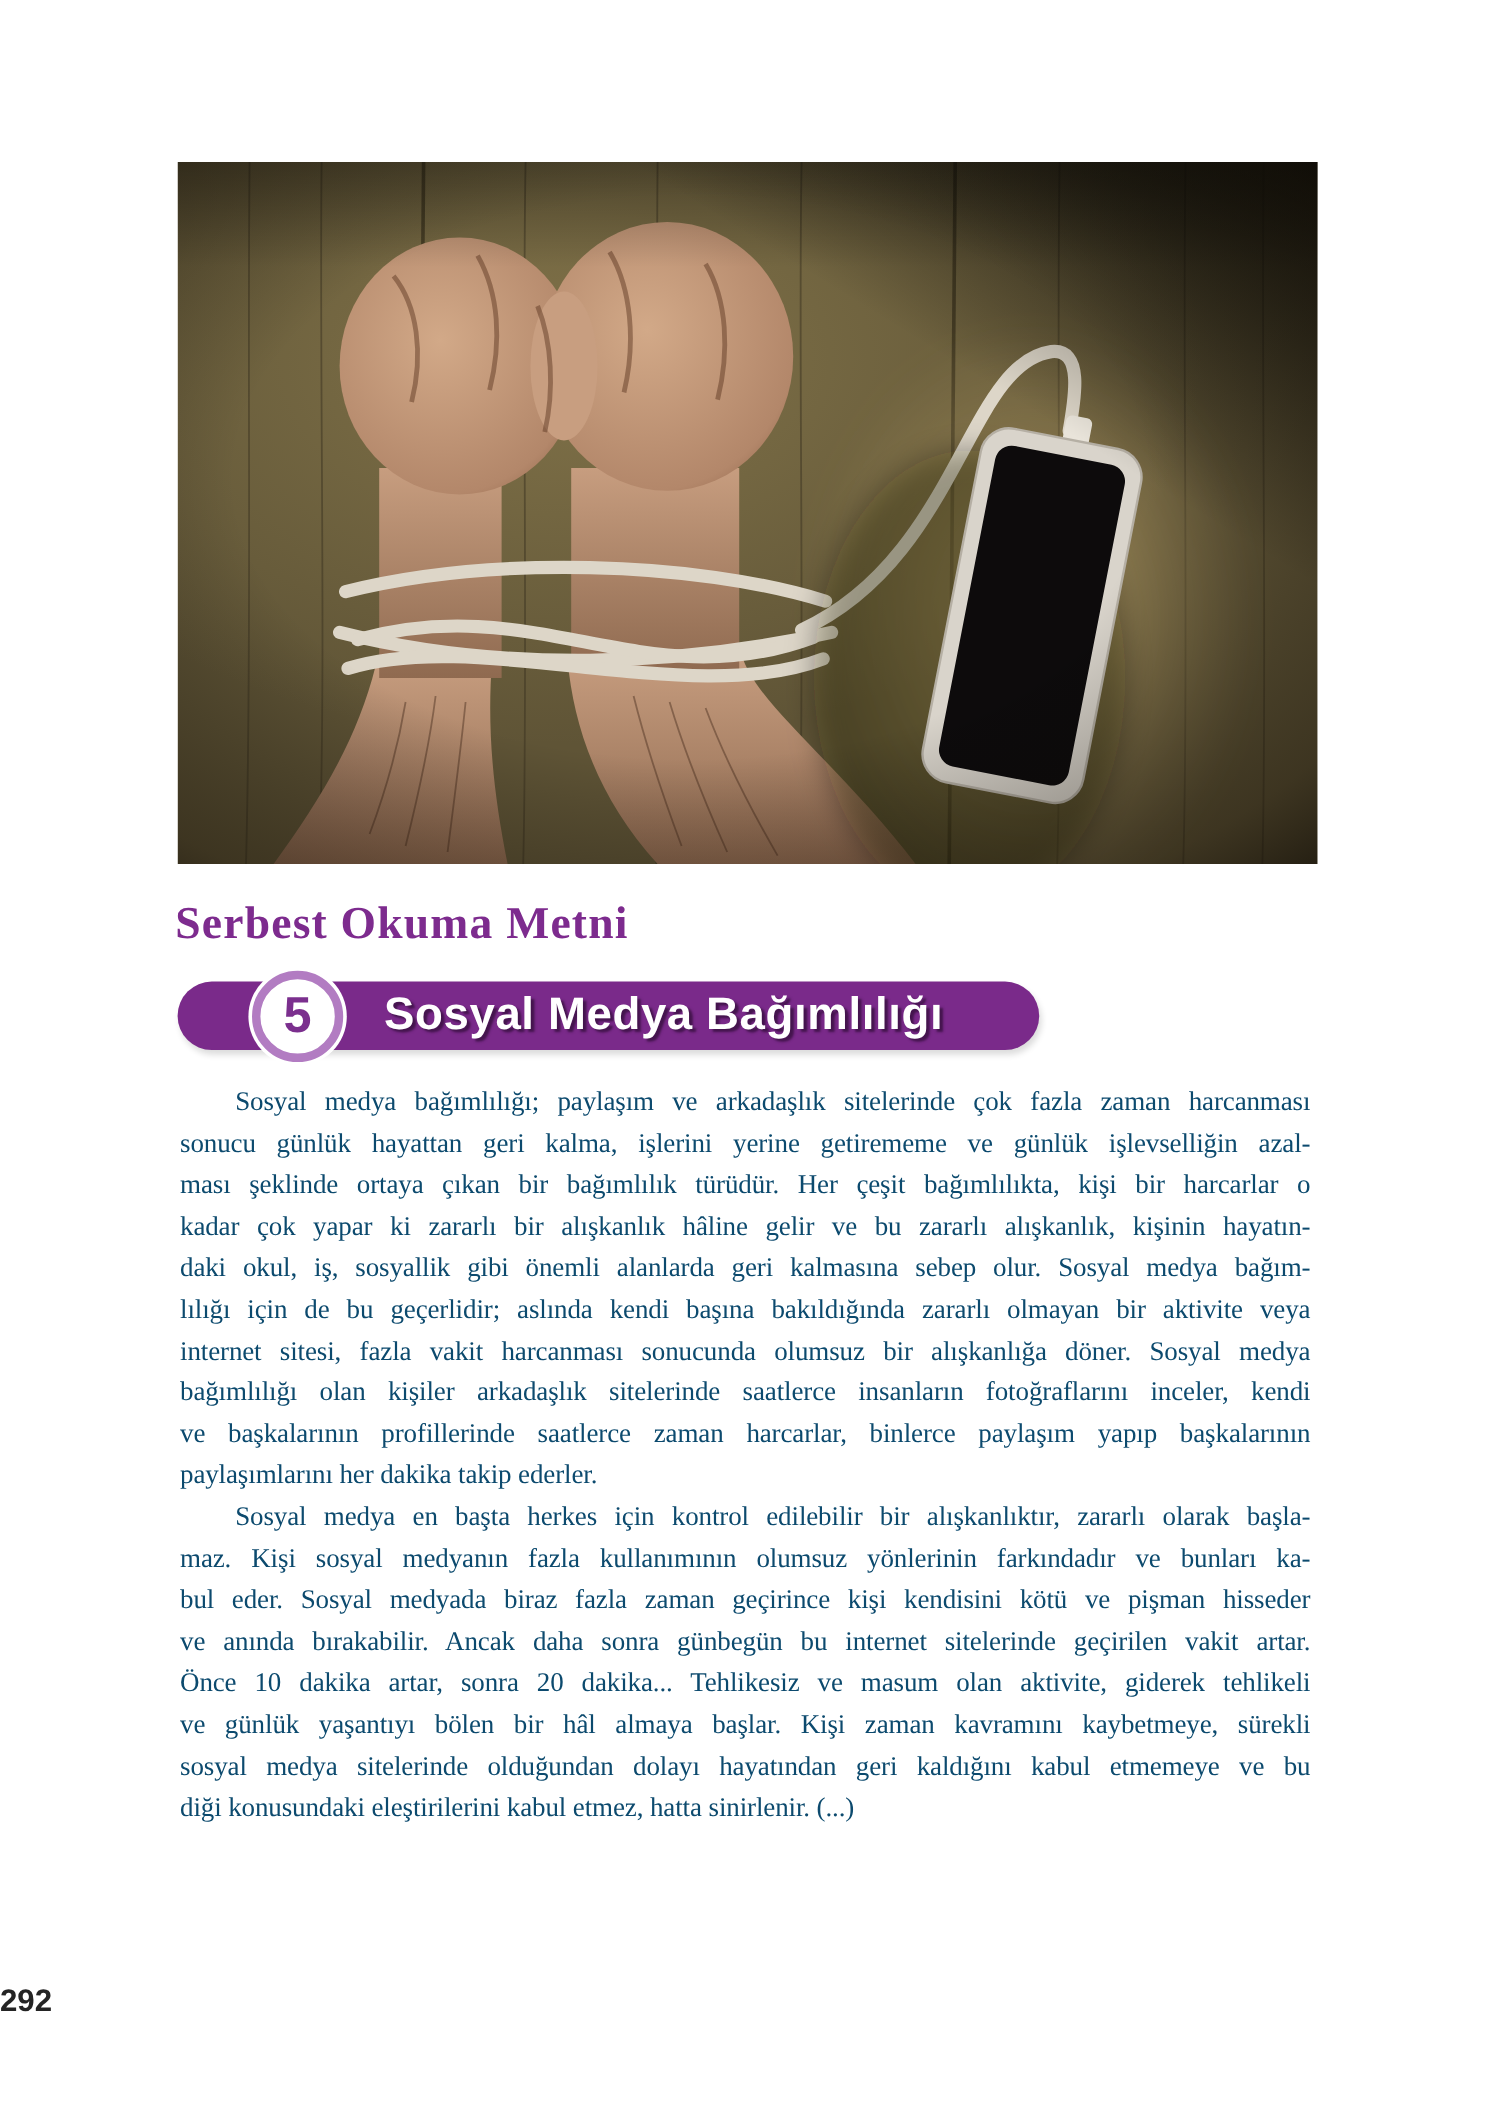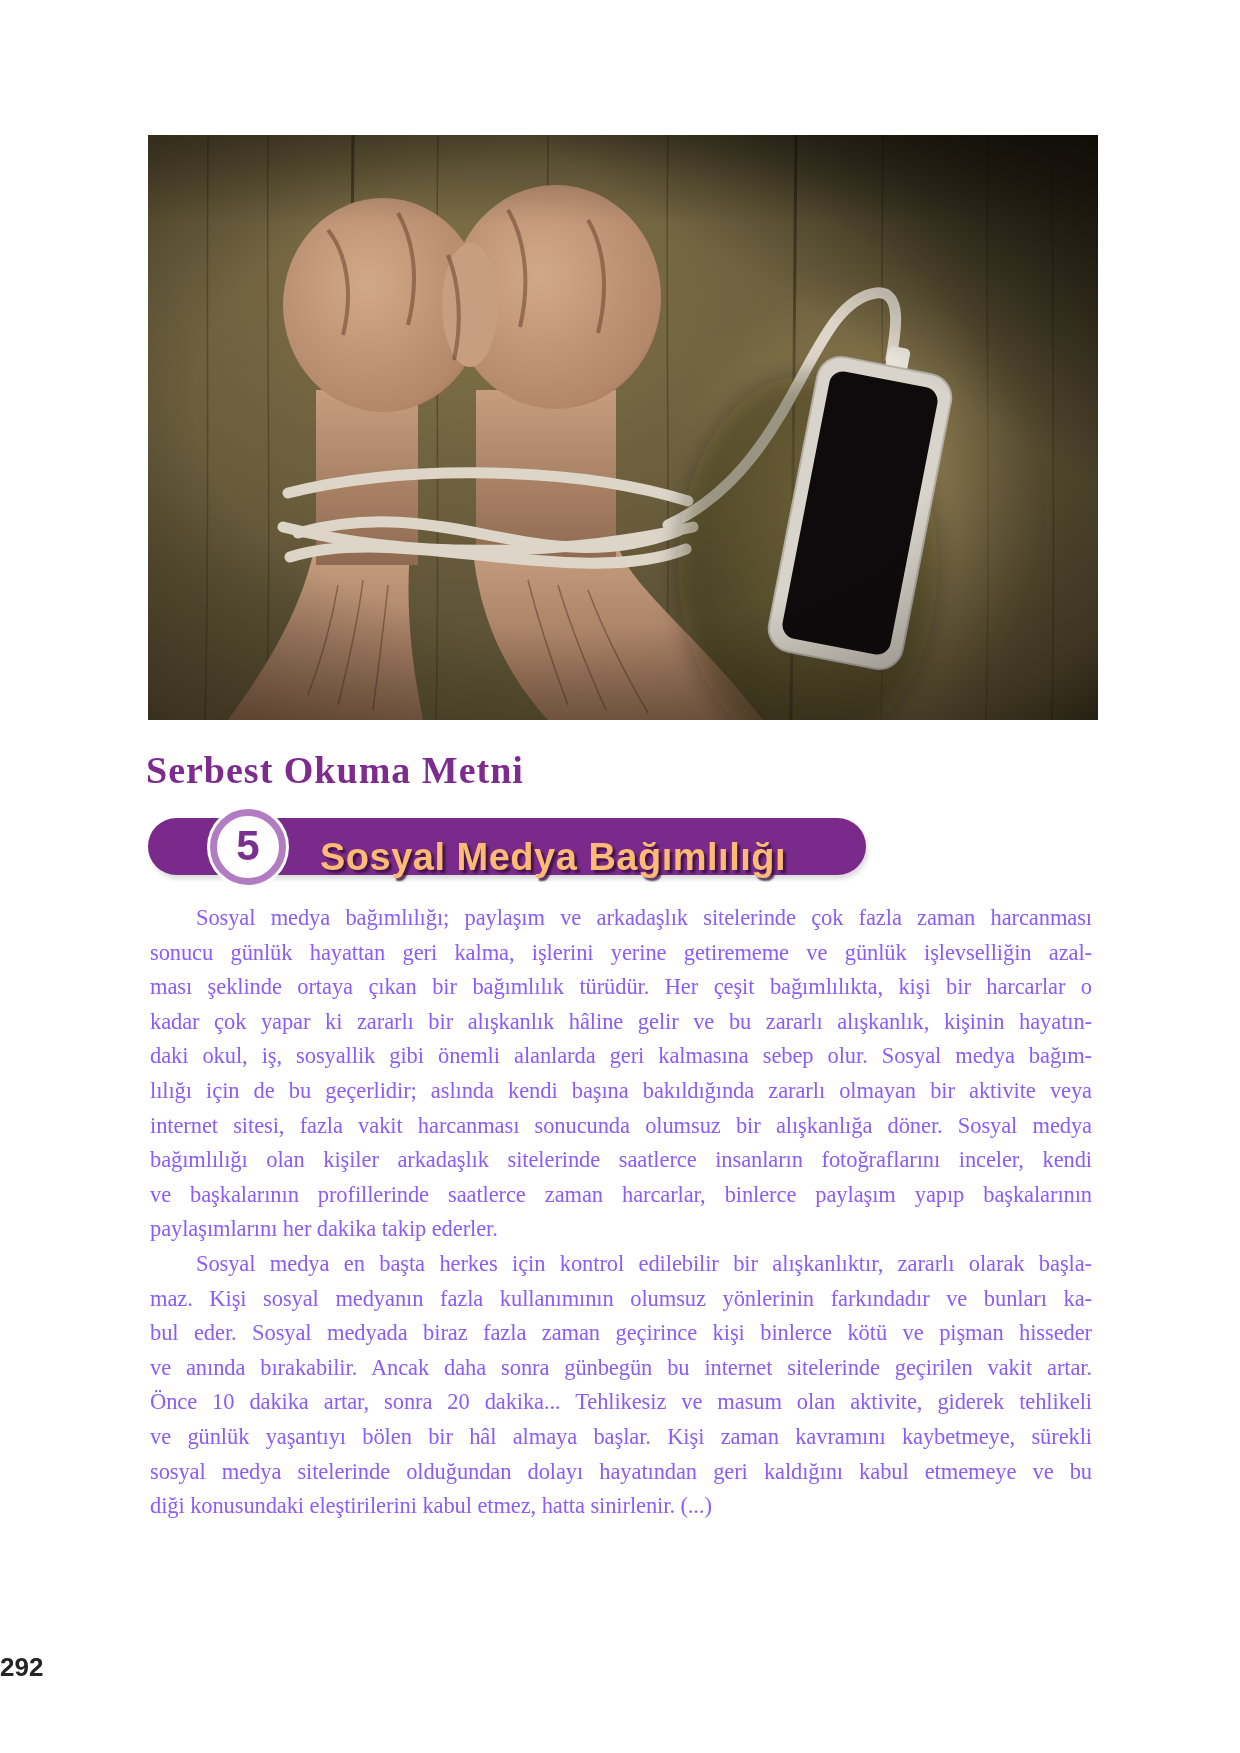--- a/index.html
+++ b/index.html
@@ -26,28 +26,27 @@
     background:#ffffff; border:7px solid #b27cc2; border-radius:50%;
     box-shadow:0 0 0 3px #ffffff;
     display:flex; align-items:center; justify-content:center;
   }
   .banner-circle span {
     font-family:"Liberation Sans", sans-serif; font-weight:bold;
     font-size:42px; color:#7b2f8e; line-height:1; margin-top:-2px;
   }
   .banner-title {
     position:absolute; left:172px; top:50%; transform:translateY(-53%);
-    color:#fdba74; font-family:"Liberation Sans", sans-serif; font-weight:bold;
+    color:#ffffff; font-family:"Liberation Sans", sans-serif; font-weight:bold;
     font-size:38px; letter-spacing:0.5px; white-space:nowrap;
     text-shadow:3px 3px 2px rgba(58,16,66,0.85);
-    margin-top:12px;
   }
   .article {
     position:absolute; left:150px; top:901px; width:942px;
-    font-size:22.5px; line-height:34.6px; color:#8b5cf6; letter-spacing:-0.1px;
+    font-size:22.5px; line-height:34.6px; color:#0c4a6e; letter-spacing:-0.1px;
   }
   .line { text-align:justify; text-align-last:justify; }
   .line.p-first { text-indent:46px; }
   .line.p-last { text-align-last:left; }
   .page-number {
     position:absolute; left:0; top:1652px; width:100%; text-align:left;
     font-family:"Liberation Sans", sans-serif; font-weight:bold;
     font-size:26px; color:#242424;
   }
 </style>
@@ -182,21 +181,21 @@
       <div class="line">ması şeklinde ortaya çıkan bir bağımlılık türüdür. Her çeşit bağımlılıkta, kişi bir harcarlar o</div>
       <div class="line">kadar çok yapar ki zararlı bir alışkanlık hâline gelir ve bu zararlı alışkanlık, kişinin hayatın-</div>
       <div class="line">daki okul, iş, sosyallik gibi önemli alanlarda geri kalmasına sebep olur. Sosyal medya bağım-</div>
       <div class="line">lılığı için de bu geçerlidir; aslında kendi başına bakıldığında zararlı olmayan bir aktivite veya</div>
       <div class="line">internet sitesi, fazla vakit harcanması sonucunda olumsuz bir alışkanlığa döner. Sosyal medya</div>
       <div class="line">bağımlılığı olan kişiler arkadaşlık sitelerinde saatlerce insanların fotoğraflarını inceler, kendi</div>
       <div class="line">ve başkalarının profillerinde saatlerce zaman harcarlar, binlerce paylaşım yapıp başkalarının</div>
       <div class="line p-last">paylaşımlarını her dakika takip ederler.</div>
       <div class="line p-first">Sosyal medya en başta herkes için kontrol edilebilir bir alışkanlıktır, zararlı olarak başla-</div>
       <div class="line">maz. Kişi sosyal medyanın fazla kullanımının olumsuz yönlerinin farkındadır ve bunları ka-</div>
-      <div class="line">bul eder. Sosyal medyada biraz fazla zaman geçirince kişi binlerce kötü ve pişman hisseder</div>
+      <div class="line">bul eder. Sosyal medyada biraz fazla zaman geçirince kişi kendisini kötü ve pişman hisseder</div>
       <div class="line">ve anında bırakabilir. Ancak daha sonra günbegün bu internet sitelerinde geçirilen vakit artar.</div>
       <div class="line">Önce 10 dakika artar, sonra 20 dakika... Tehlikesiz ve masum olan aktivite, giderek tehlikeli</div>
       <div class="line">ve günlük yaşantıyı bölen bir hâl almaya başlar. Kişi zaman kavramını kaybetmeye, sürekli</div>
       <div class="line">sosyal medya sitelerinde olduğundan dolayı hayatından geri kaldığını kabul etmemeye ve bu</div>
       <div class="line p-last">diği konusundaki eleştirilerini kabul etmez, hatta sinirlenir. (...)</div>
     </div>
 
   <div class="page-number">292</div>
 
 </div>

